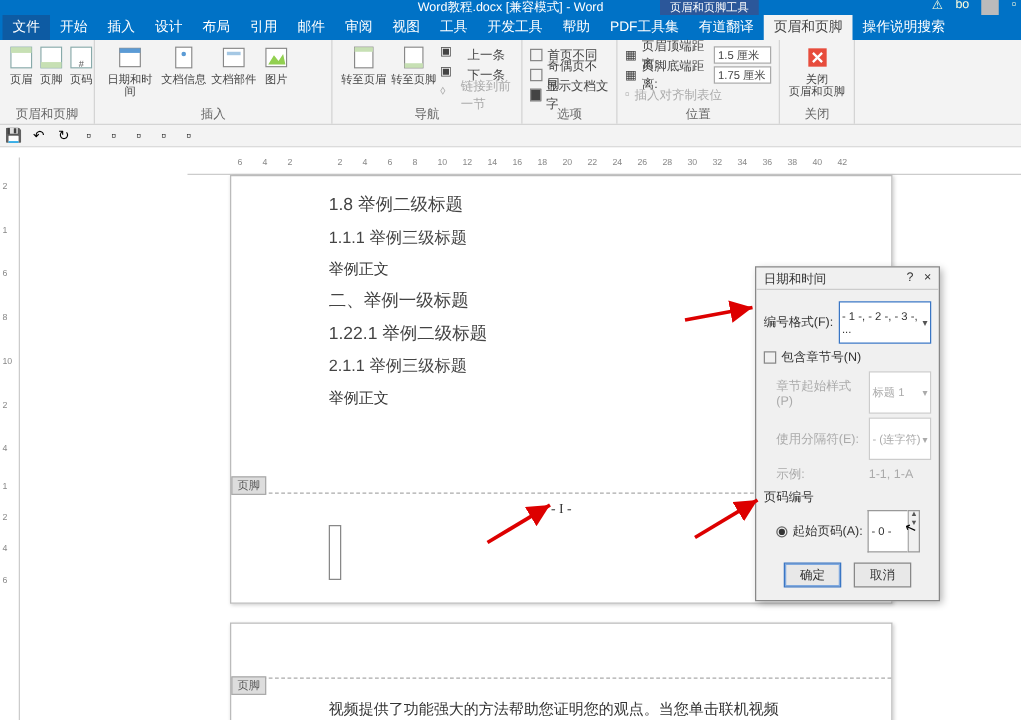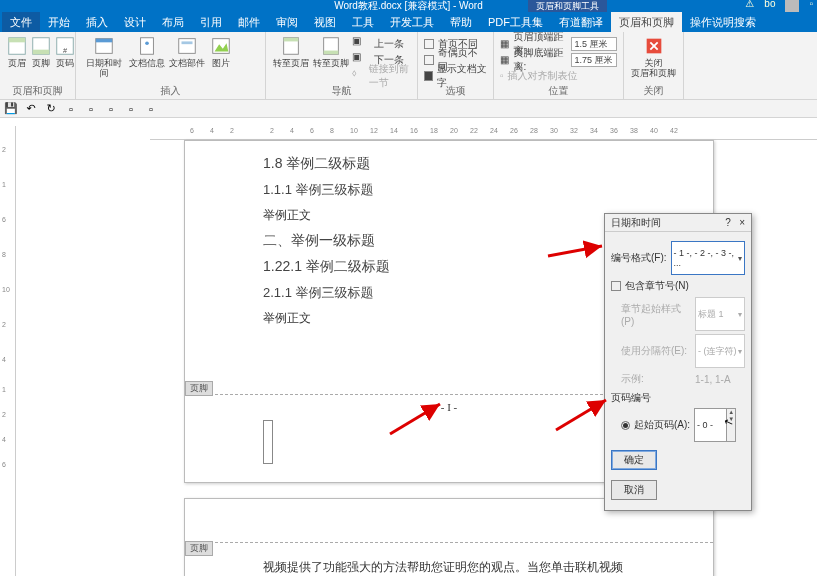--- a/index.html
+++ b/index.html
@@ -65,21 +65,21 @@
   .sel, .spin { border: 1px solid #999; background: #fff; height: 16px; font-size: 9px; padding: 16px 2px; display:flex; align-items:center; position: relative; }
   .sel::after { content: "▾"; position: absolute; right: 2px; font-size: 8px; color: #555; }
   .sel.blue { border-color: #3a76c4; }
   .spin-wrap { display:flex; }
   .spin { width: 32px; border-right: none;}
   .spin-btns { display:flex; flex-direction:column; border:1px solid #999; font-size:6px; width:10px;}
   .spin-btns div { height:7px; text-align:center; line-height:6px; color:#555;}
   .fieldset-lbl { color: #333; margin: 4px 0 0 0; }
   .radio { width: 9px; height: 9px; border: 1px solid #666; border-radius: 50%; display:inline-flex; align-items:center; justify-content:center;}
   .radio.on::after { content:""; width:5px; height:5px; background:#333; border-radius:50%; display:block;}
-  .btnrow { display:flex; justify-content:center; gap:10px; margin:8px 0 6px 0;flex-direction:column;}
+  .btnrow { display:flex; justify-content:center; gap:10px; margin:8px 0 6px 0;}
   .btn { width:46px; height:20px; border:1px solid #888; background:#e8e8e8; display:flex; align-items:center; justify-content:center; font-size:10px;}
   .btn.primary { border-color:#3a76c4; box-shadow: inset 0 0 0 1px #7fa9df;}
   .greyed { color: #aaa; }
   .greyed .sel, .greyed .sel::after { color:#aaa; border-color:#ccc;}
 
   
   .arrow { position:absolute; pointer-events:none; }
   .arrow svg { overflow:visible; }
 
   .cursor-img { position:absolute; left:724px; top:416px; font-size:11px; color:#000; transform: rotate(-20deg);}

